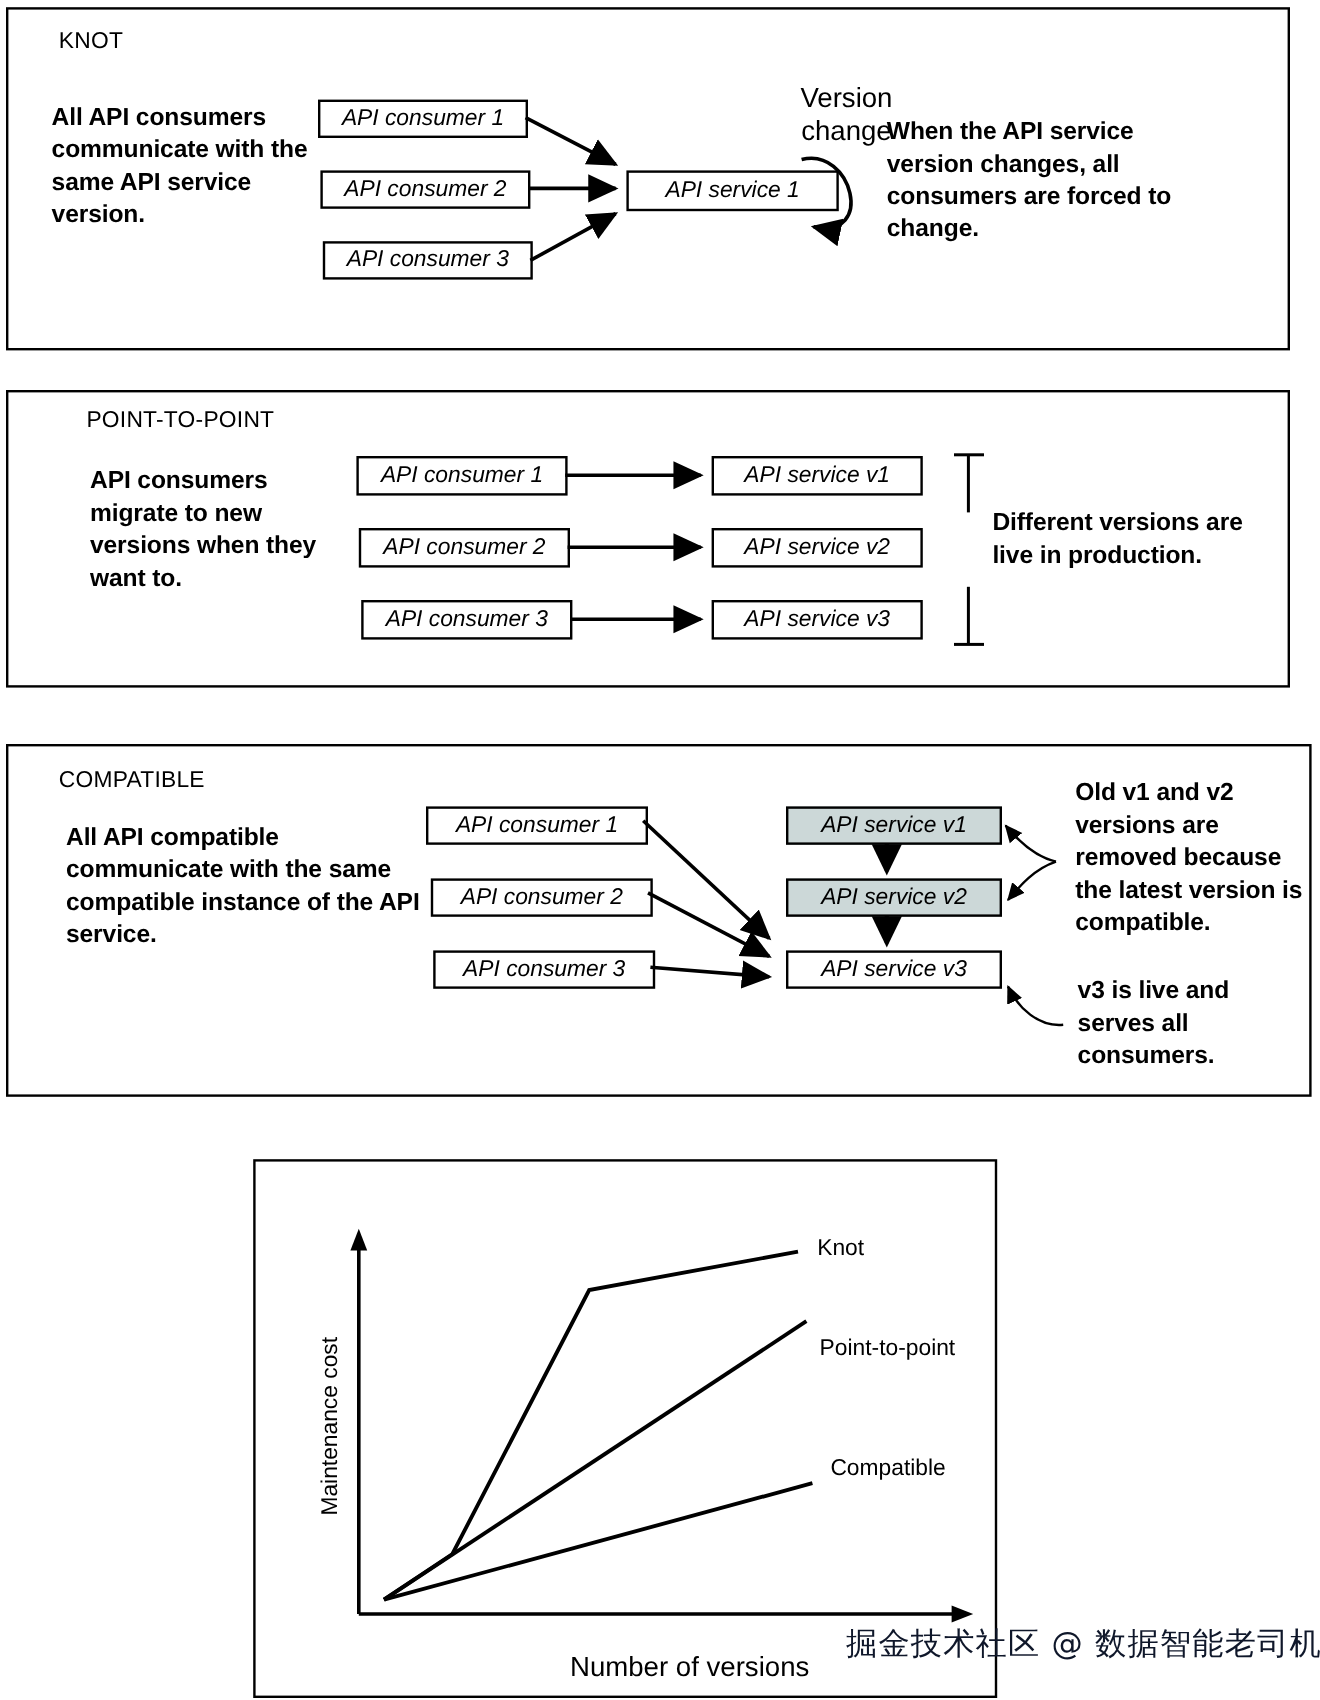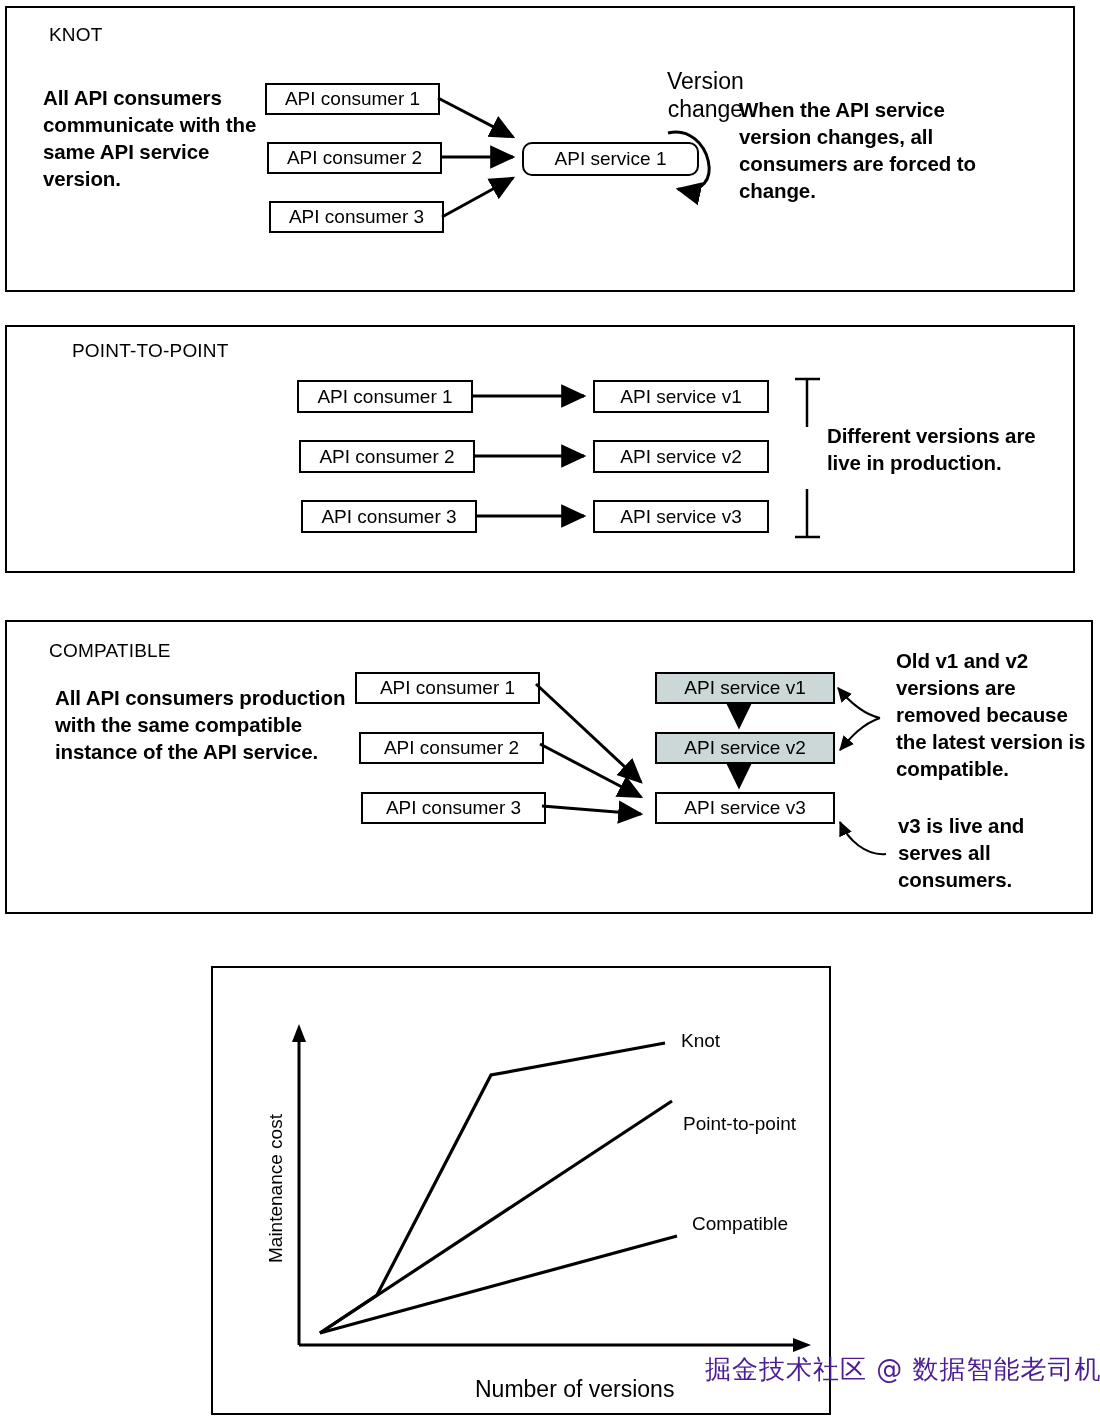--- a/index.html
+++ b/index.html
@@ -42,20 +42,21 @@
   .nodebox {
     position: absolute;
     border: 2px solid #000000;
     background: #ffffff;
     box-sizing: border-box;
     font-size: 19px;
     display: flex;
     align-items: center;
     justify-content: center;
     white-space: nowrap;
+    font-style: italic;
   }
   .nodebox.shaded { background: #ccd8d8; }
 
   svg.overlay {
     position: absolute;
     left: 0;
     top: 0;
     width: 1100px;
     height: 1417px;
     pointer-events: none;
@@ -73,67 +74,68 @@
     white-space: nowrap;
   }
   .series-label {
     position: absolute;
     font-size: 19px;
     white-space: nowrap;
   }
   .watermark {
     position: absolute;
     font-size: 26px;
-    color: #4c1d95;
+    color: #0f172a;
     letter-spacing: 1px;
     white-space: nowrap;
     font-family: "DejaVu Sans", sans-serif;
   }
 </style>
 </head>
 <body>
 
 <div class="panel" id="panel-knot">
   <div class="panel-title" style="left:42px; top:16px;">KNOT</div>
 
   <div class="caption" style="left:36px; top:76px; width:215px;">All API consumers communicate with the same API service version.</div>
 
   <div class="nodebox" style="left:258px; top:75px; width:175px; height:32px;">API consumer 1</div>
   <div class="nodebox" style="left:260px; top:134px; width:175px; height:32px;">API consumer 2</div>
   <div class="nodebox" style="left:262px; top:193px; width:175px; height:32px;">API consumer 3</div>
 
-  <div class="nodebox" style="left:515px; top:134px; width:177px; height:34px;border-radius:10px;">API service 1</div>
+  <div class="nodebox" style="left:515px; top:134px; width:177px; height:34px;">API service 1</div>
 
   <div style="position:absolute; left:660px; top:60px; font-size:23px; line-height:1.2; text-align:center; white-space:nowrap;">
     <div>Version</div>
     <div>change</div>
   </div>
 
   <div class="caption" style="left:732px; top:88px; width:240px;">When the API service version changes, all consumers are forced to change.</div>
 </div>
 
 <div class="panel" id="panel-p2p">
   <div class="panel-title" style="left:65px; top:13px;">POINT-TO-POINT</div>
 
+  <div class="caption" style="left:68px; top:60px; width:205px;">API consumers migrate to new versions when they want to.</div>
 
   <div class="nodebox" style="left:290px; top:53px; width:176px; height:33px;">API consumer 1</div>
   <div class="nodebox" style="left:292px; top:113px; width:176px; height:33px;">API consumer 2</div>
   <div class="nodebox" style="left:294px; top:173px; width:176px; height:33px;">API consumer 3</div>
 
   <div class="nodebox" style="left:586px; top:53px; width:176px; height:33px;">API service v1</div>
   <div class="nodebox" style="left:586px; top:113px; width:176px; height:33px;">API service v2</div>
   <div class="nodebox" style="left:586px; top:173px; width:176px; height:33px;">API service v3</div>
 
   <div class="caption" style="left:820px; top:95px; width:215px;">Different versions are live in production.</div>
 </div>
 
 <div class="panel" id="panel-compat">
   <div class="panel-title" style="left:42px; top:18px;">COMPATIBLE</div>
 
-  <div class="caption" style="left:48px; top:62px; width:300px;">All API consumers production with the same compatible instance of the API service.</div>
+  <div class="caption" style="left:48px; top:62px; width:300px;">All API compatible communicate with the same compatible instance of the API service.</div>
 
   <div class="nodebox" style="left:348px; top:50px; width:185px; height:32px;">API consumer 1</div>
   <div class="nodebox" style="left:352px; top:110px; width:185px; height:32px;">API consumer 2</div>
   <div class="nodebox" style="left:354px; top:170px; width:185px; height:32px;">API consumer 3</div>
 
   <div class="nodebox shaded" style="left:648px; top:50px; width:180px; height:32px;">API service v1</div>
   <div class="nodebox shaded" style="left:648px; top:110px; width:180px; height:32px;">API service v2</div>
   <div class="nodebox" style="left:648px; top:170px; width:180px; height:32px;">API service v3</div>
 
   <div class="caption" style="left:889px; top:25px; width:200px;">Old v1 and v2 versions are removed because the latest version is compatible.</div>

